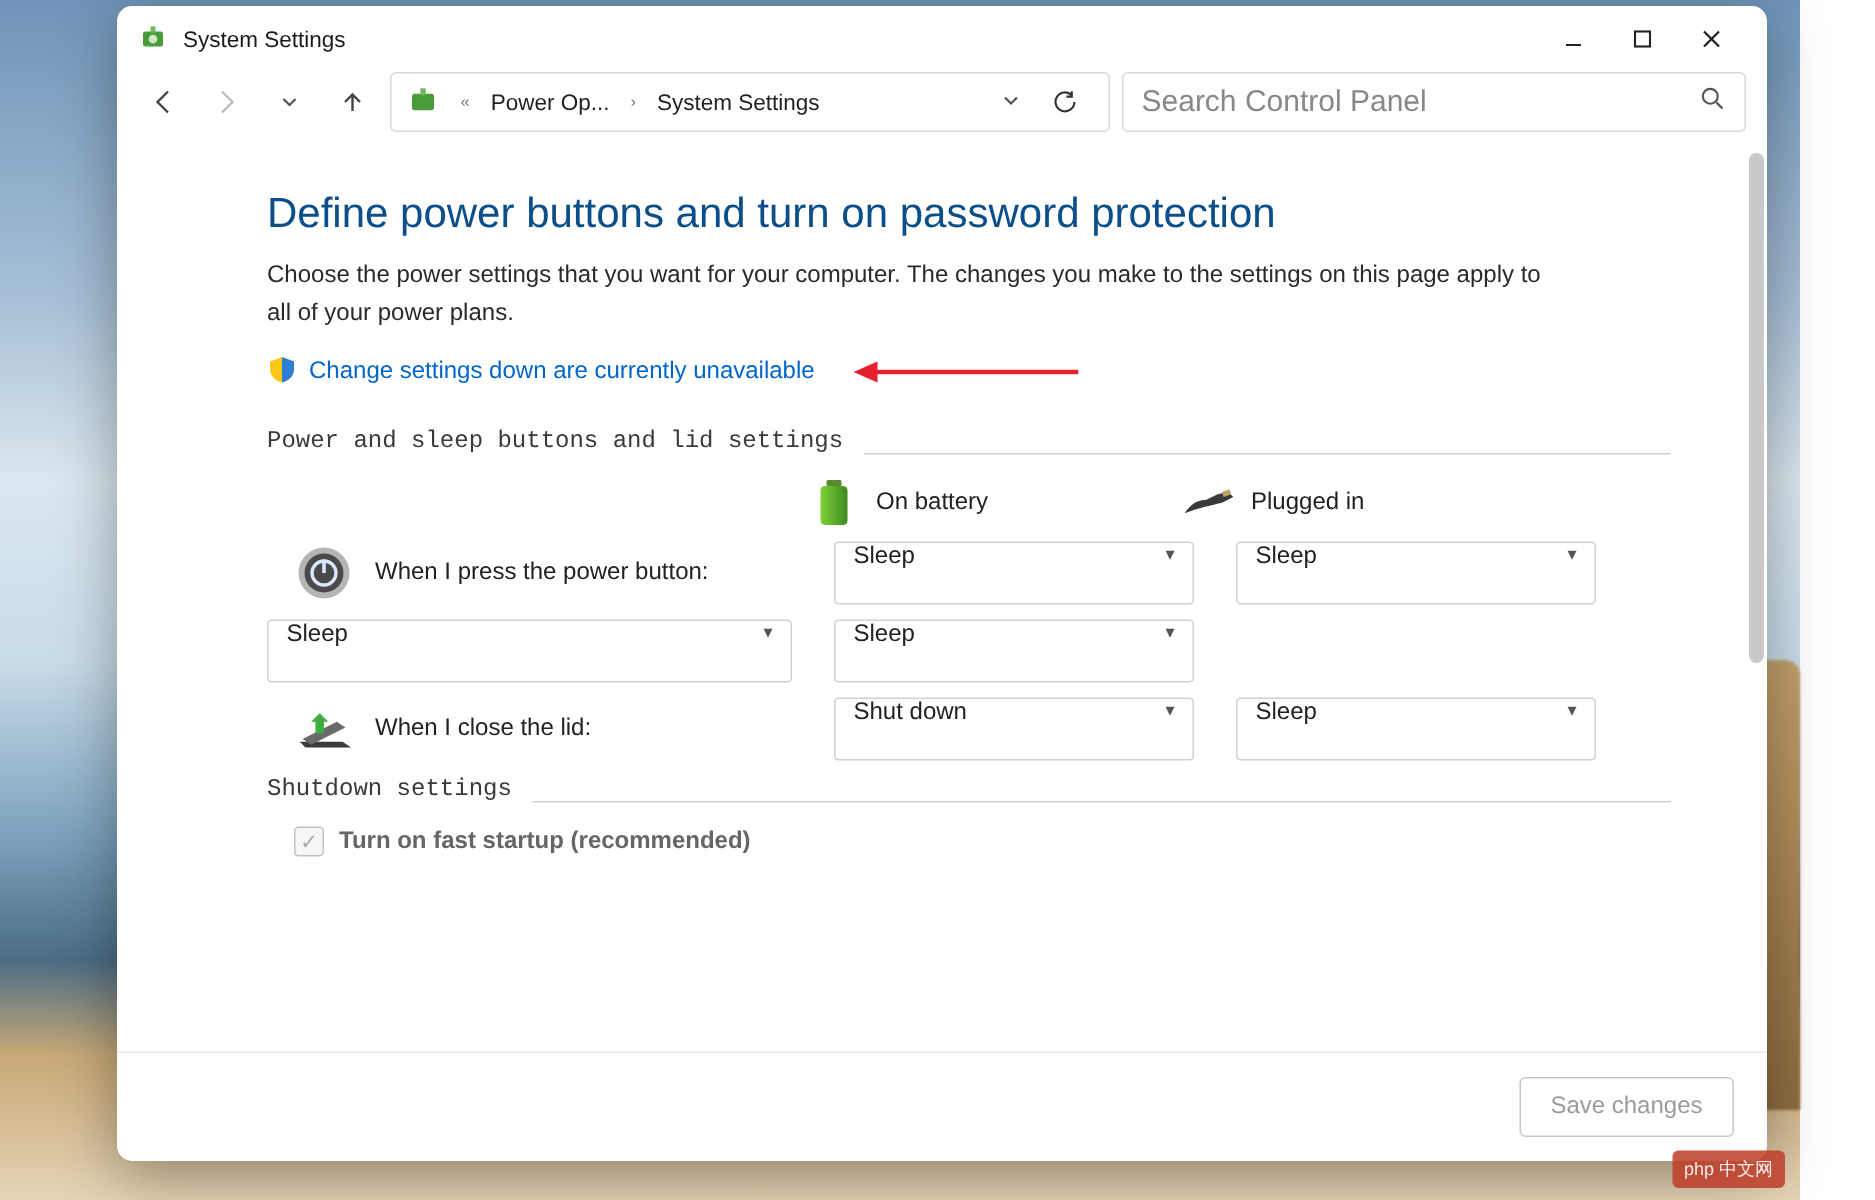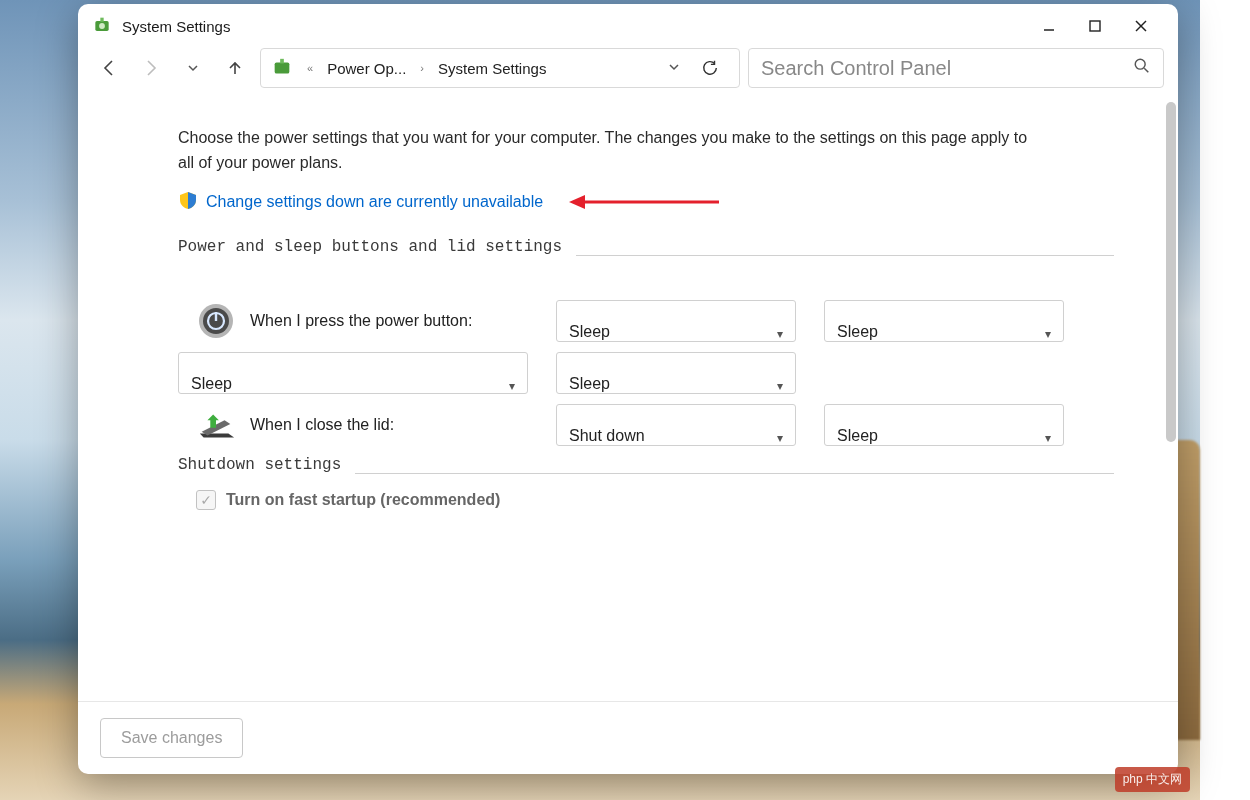--- a/index.html
+++ b/index.html
@@ -44,27 +44,27 @@
   .arrow-annot svg{ position:absolute; top:-10px; left:0;}
   .section-title{ display:flex; align-items:flex-end; gap:14px; margin:8px 0 16px 0; color:#3a3a3a; font-size:16px;font-family:Liberation Mono, monospace;}
   .section-title .line{ flex:1; height:1px; background:#d0d0d0;}
   .cols-header{ display:grid; grid-template-columns:350px 240px 240px; gap:10px; margin-left:0; margin-bottom:8px;}
   .col-label{ display:flex; align-items:center; gap:10px; font-size:16px; color:#222;}
   .col-label .ic{ width:36px; height:32px; display:flex; align-items:center; justify-content:center;}
   .cols-header .col-label:first-child{ visibility:hidden;}
   .row{ display:grid; grid-template-columns:350px 240px 240px; gap:28px; align-items:center; margin:10px 0;}
   .row-label{ display:flex; align-items:center; gap:14px; padding-left:18px;}
   .row-label .ic{ width:40px; height:40px; display:flex; align-items:center; justify-content:center;}
-  .select{ height:42px; border:1px solid #d0d0d0; border-radius:3px; display:flex; align-items:flex-end; justify-content:space-between; padding:0 12px; font-size:16px; background:#fff;}
+  .select{ height:42px; border:1px solid #d0d0d0; border-radius:3px; display:flex; align-items:flex-start; justify-content:space-between; padding:0 12px; font-size:16px; background:#fff;}
   .select .caret{ color:#555; font-size:12px;}
   .checkbox-row{ display:flex; align-items:center; gap:10px; padding-left:18px; margin-top:6px;}
   .chk{ width:20px; height:20px; border:1px solid #b8b8b8; border-radius:3px; background:#f5f5f5; display:flex; align-items:center; justify-content:center; color:#9a9a9a; font-size:14px;}
   .chk-disabled{ opacity:.85; }
   .checkbox-row label{ font-weight:700; color:#666;}
-  .footer{ border-top:1px solid #e7e7e7; padding:16px 22px; display:flex; gap:14px;}
+  .footer{ border-top:1px solid #e7e7e7; padding:16px 22px; display:flex; justify-content:flex-end; gap:14px;}
   .btn{ min-width:110px; height:40px; border:1px solid #c8c8c8; border-radius:4px; background:#fff; font-size:16px; color:#222; padding:0 20px; display:flex; align-items:center; justify-content:center;}
   .btn.disabled{ color:#9c9c9c; }
   .scrollbar{ width:14px; background:transparent; display:flex; align-items:flex-start; justify-content:center; padding-top:2px;}
   .scroll-thumb{ width:10px; height:340px; background:#c9c9c9; border-radius:5px;}
   .watermark{ position:absolute; right:10px; bottom:8px; font-size:12px; color:rgba(255,255,255,.9); background:rgba(190,60,40,.85); padding:4px 8px; border-radius:4px; font-family:sans-serif;}
 </style>
 </head>
 <body>
 
 <div class="desktop">
@@ -148,20 +148,21 @@
         <span><svg width="18" height="18" viewBox="0 0 20 20">
               <circle cx="8" cy="8" r="5.5" fill="none" stroke="#555" stroke-width="1.6"></circle>
               <line x1="12.5" y1="12.5" x2="17" y2="17" stroke="#555" stroke-width="1.6"></line>
             </svg></span>
       </div>
     </div>
 
     <div class="content-wrap">
       <div class="content">
 
+        <h1 class="heading">Define power buttons and turn on password protection</h1>
         <p class="desc">Choose the power settings that you want for your computer. The changes you make to the settings on this page apply to all of your power plans.</p>
 
         <div class="adminlink">
           <span>
             <svg width="20" height="20" viewBox="0 0 20 20">
                 <path d="M10 2 L18 5 V10 C18 15 14 18 10 19 C6 18 2 15 2 10 V5 Z" fill="#ffc61a"></path>
                 <path d="M10 2 L18 5 V10 C18 15 14 18 10 19 V2 Z" fill="#2d7dd2"></path>
               </svg>
           </span>
           <a href="#">Change settings down are currently unavailable</a>
@@ -173,20 +174,44 @@
           </span>
         </div>
 
         <div class="section-title">
           <span>Power and sleep buttons and lid settings</span>
           <span class="line"></span>
         </div>
 
         <div class="cols-header">
           <div class="col-label">.</div>
+          <div class="col-label">
+            <span class="ic">
+                <svg width="30" height="34" viewBox="0 0 30 34">
+                  <rect x="10" y="2" width="10" height="4" rx="1" fill="#5a8a2e"></rect>
+                  <rect x="6" y="6" width="18" height="26" rx="3" fill="url(#g1)"></rect>
+                  <defs>
+                    <linearGradient id="g1" x1="0" x2="1">
+                      <stop offset="0" stop-color="#7fd13b"></stop>
+                      <stop offset="1" stop-color="#3e8a1e"></stop>
+                    </linearGradient>
+                  </defs>
+                </svg>
+              </span>
+            <span>On battery</span>
+          </div>
+          <div class="col-label">
+            <span class="ic">
+                <svg width="40" height="24" viewBox="0 0 40 24">
+                  <path d="M2 20 Q8 10 18 10 L26 6 L34 4 L38 8 L30 12 L22 14 Q12 16 2 20" fill="#3a3a3a"></path>
+                  <rect x="30" y="3" width="6" height="4" fill="#c0a060" transform="rotate(-20 33 5)"></rect>
+                </svg>
+              </span>
+            <span>Plugged in</span>
+          </div>
         </div>
 
         <div class="row">
           <div class="row-label">
             <span class="ic">
                 <svg width="38" height="38" viewBox="0 0 38 38">
                   <circle cx="19" cy="19" r="17" fill="#b5b5b5"></circle>
                   <circle cx="19" cy="19" r="13" fill="#4a4a4a"></circle>
                   <circle cx="19" cy="19" r="8" fill="none" stroke="#d8e8ff" stroke-width="2.2"></circle>
                   <line x1="19" y1="10" x2="19" y2="19" stroke="#d8e8ff" stroke-width="2.4"></line>

